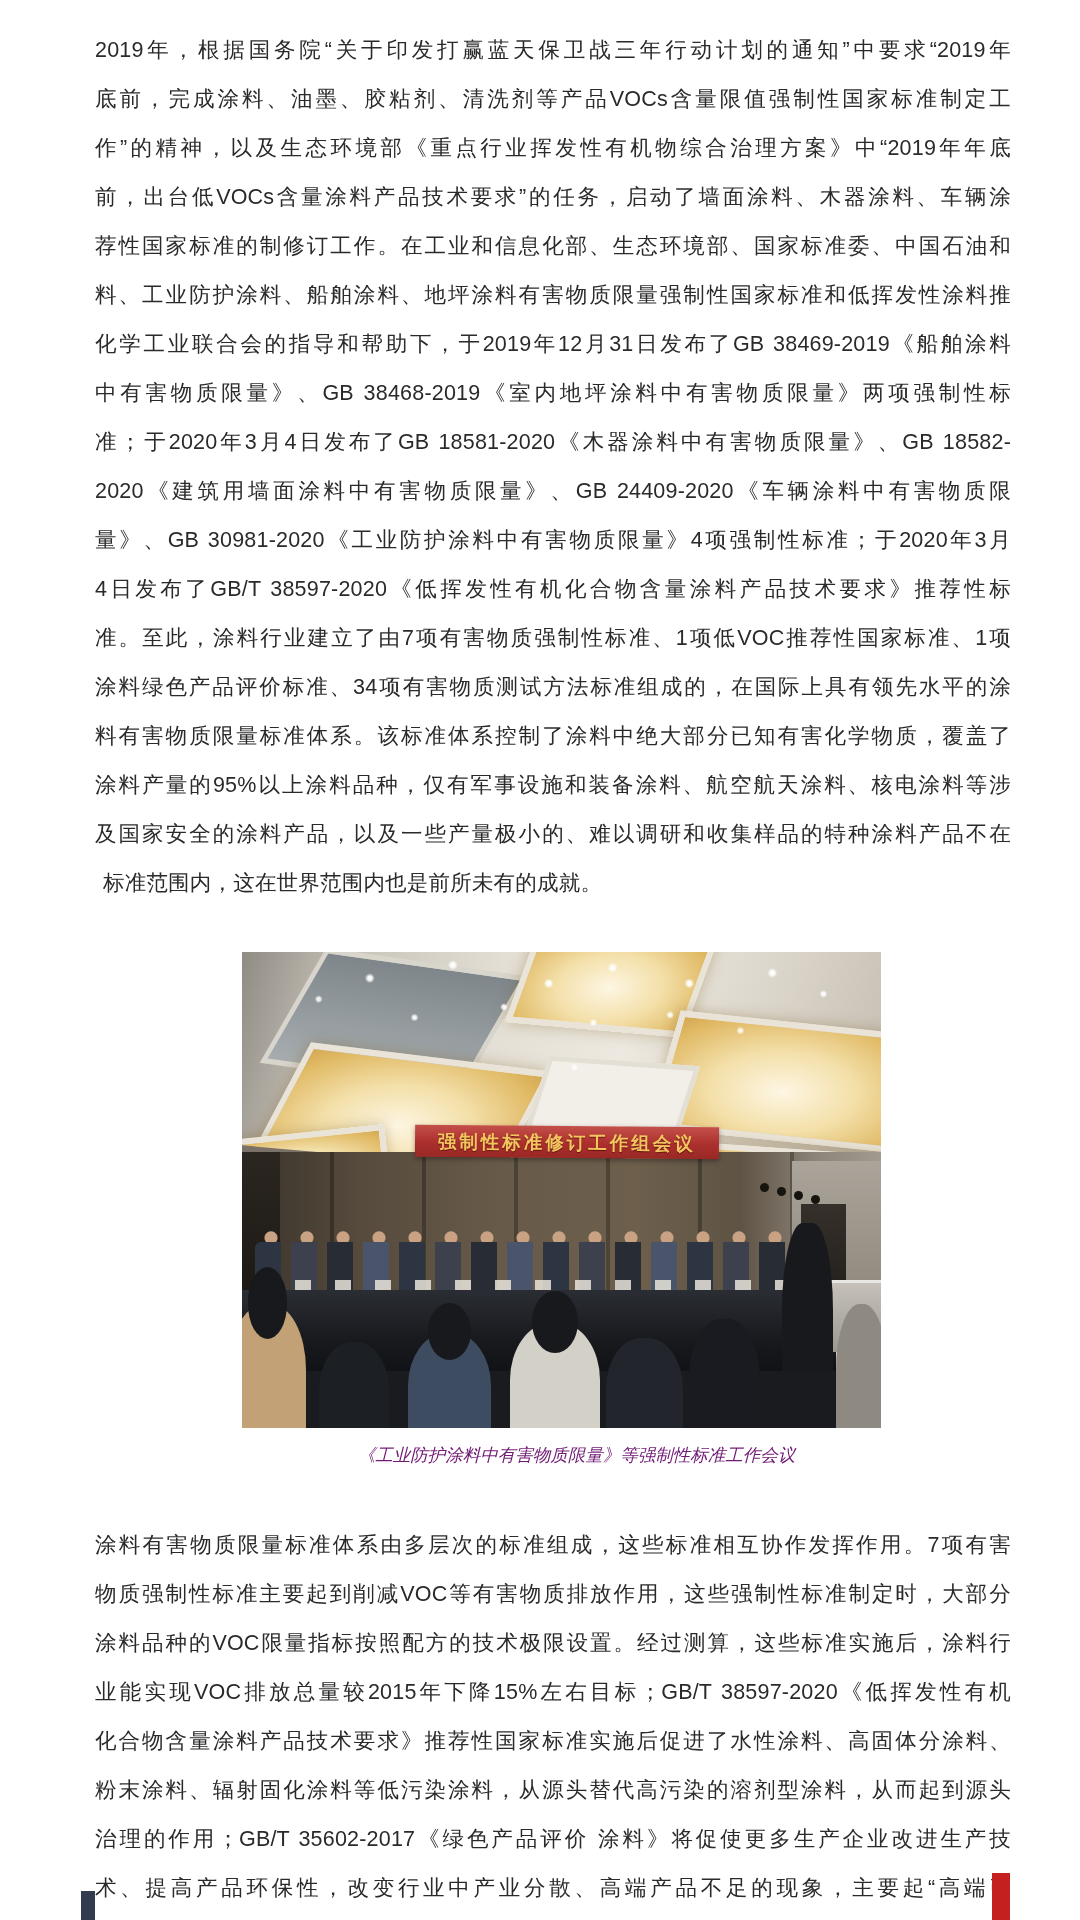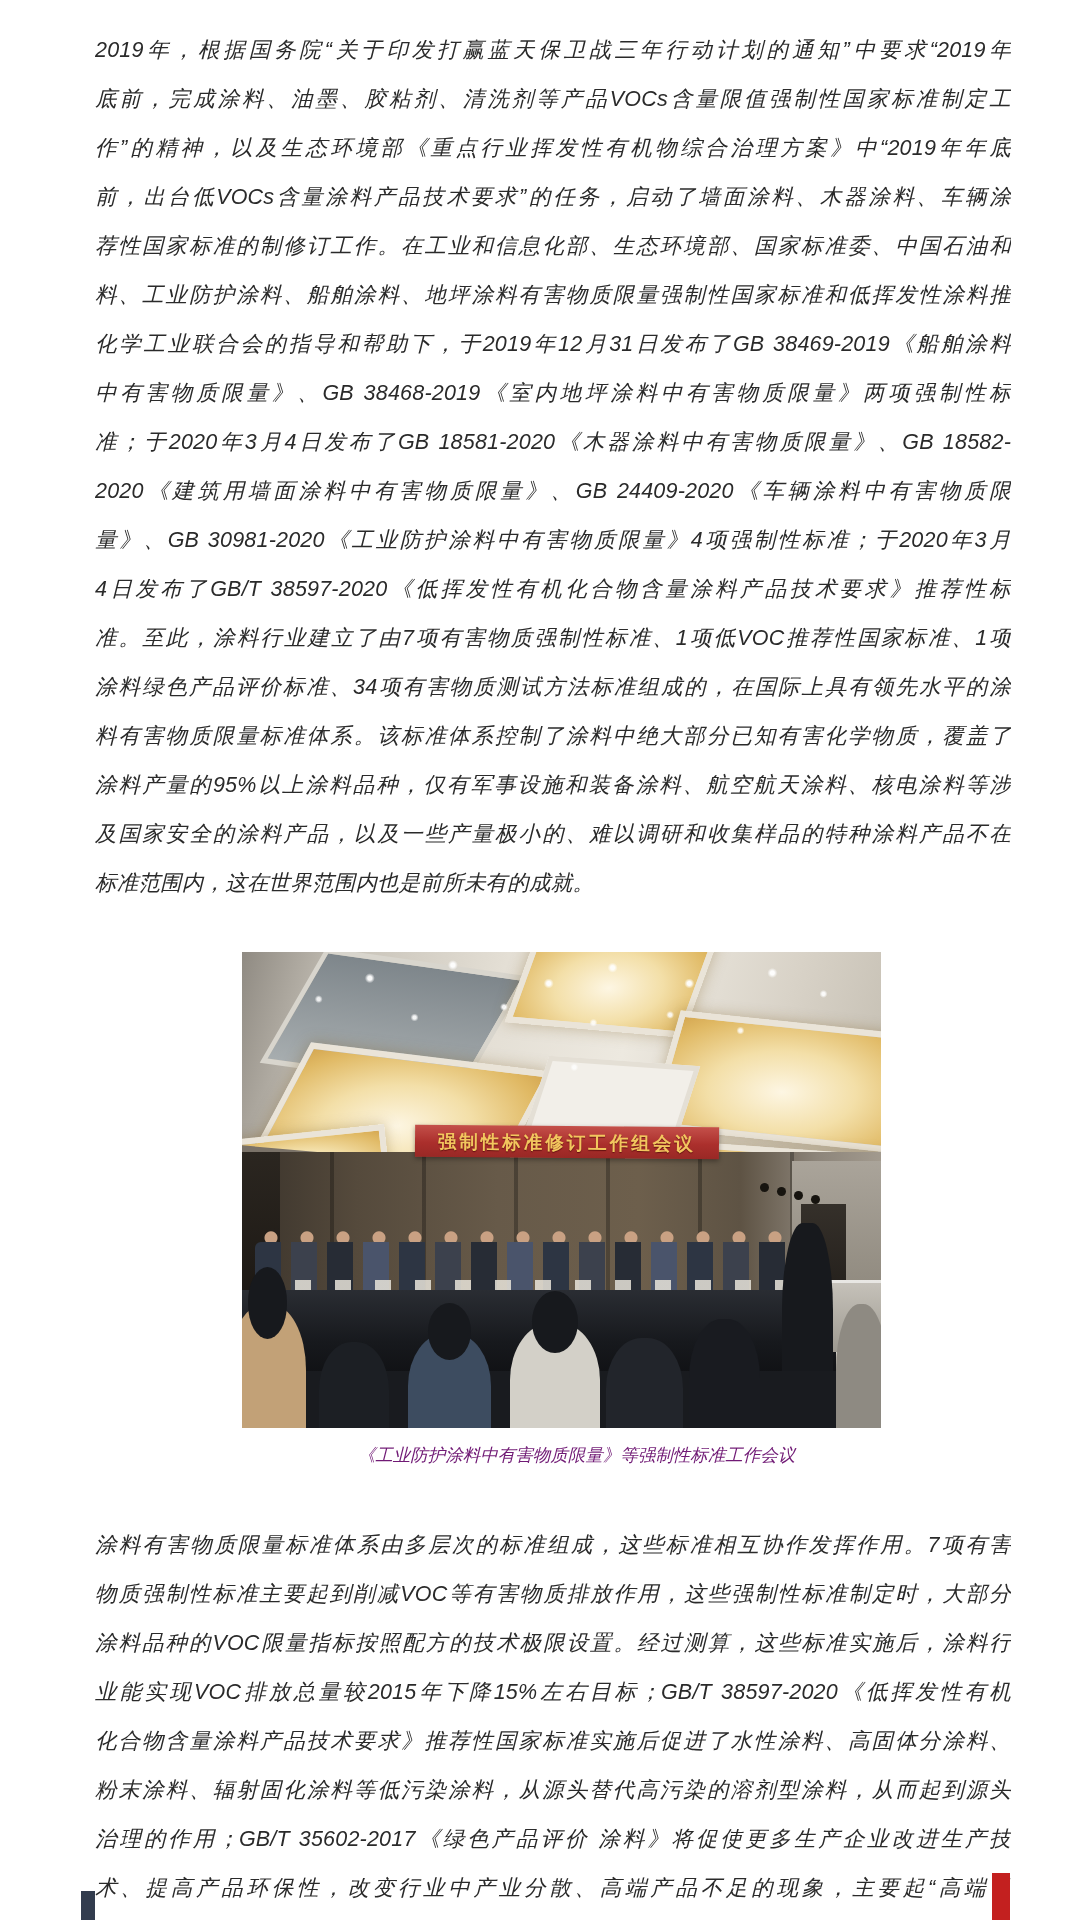--- a/index.html
+++ b/index.html
@@ -8,23 +8,23 @@
     background:#ffffff;
     font-family:"Liberation Sans","DejaVu Sans",sans-serif;
   }
   
   .para{position:absolute;left:95px;width:916px;color:#2a2a2a;}
   .p1{top:26px;}
   .p2{top:1521px;}
   .tline{
     height:49px;line-height:49px;font-size:21.5px;
     text-align:justify;text-align-last:justify;text-justify:inter-character;
-    overflow:hidden;white-space:normal;letter-spacing:.2px;font-style:italic;
+    overflow:hidden;white-space:normal;letter-spacing:.2px;
   }
-  .tline.last{text-align-last:left;}
+  .tline.last{text-align-last:left;margin-left:8px;}
   
   .photo{
     position:absolute;left:242px;top:952px;width:639px;height:476px;
     margin:0;overflow:hidden;background:#d8d3c9;
     box-shadow:inset 0 0 46px rgba(0,0,0,.18);
   }
   .photo *{position:absolute;}
   .ph-ceiling{left:0;top:0;width:100%;height:50%;
     background:linear-gradient(105deg,#8f8a82 0%,#c9c4ba 16%,#e4dfd5 38%,#ede9e0 58%,#d8d2c7 80%,#c2bcb0 100%);}
   .cove{border:6px solid #eae4d8;

